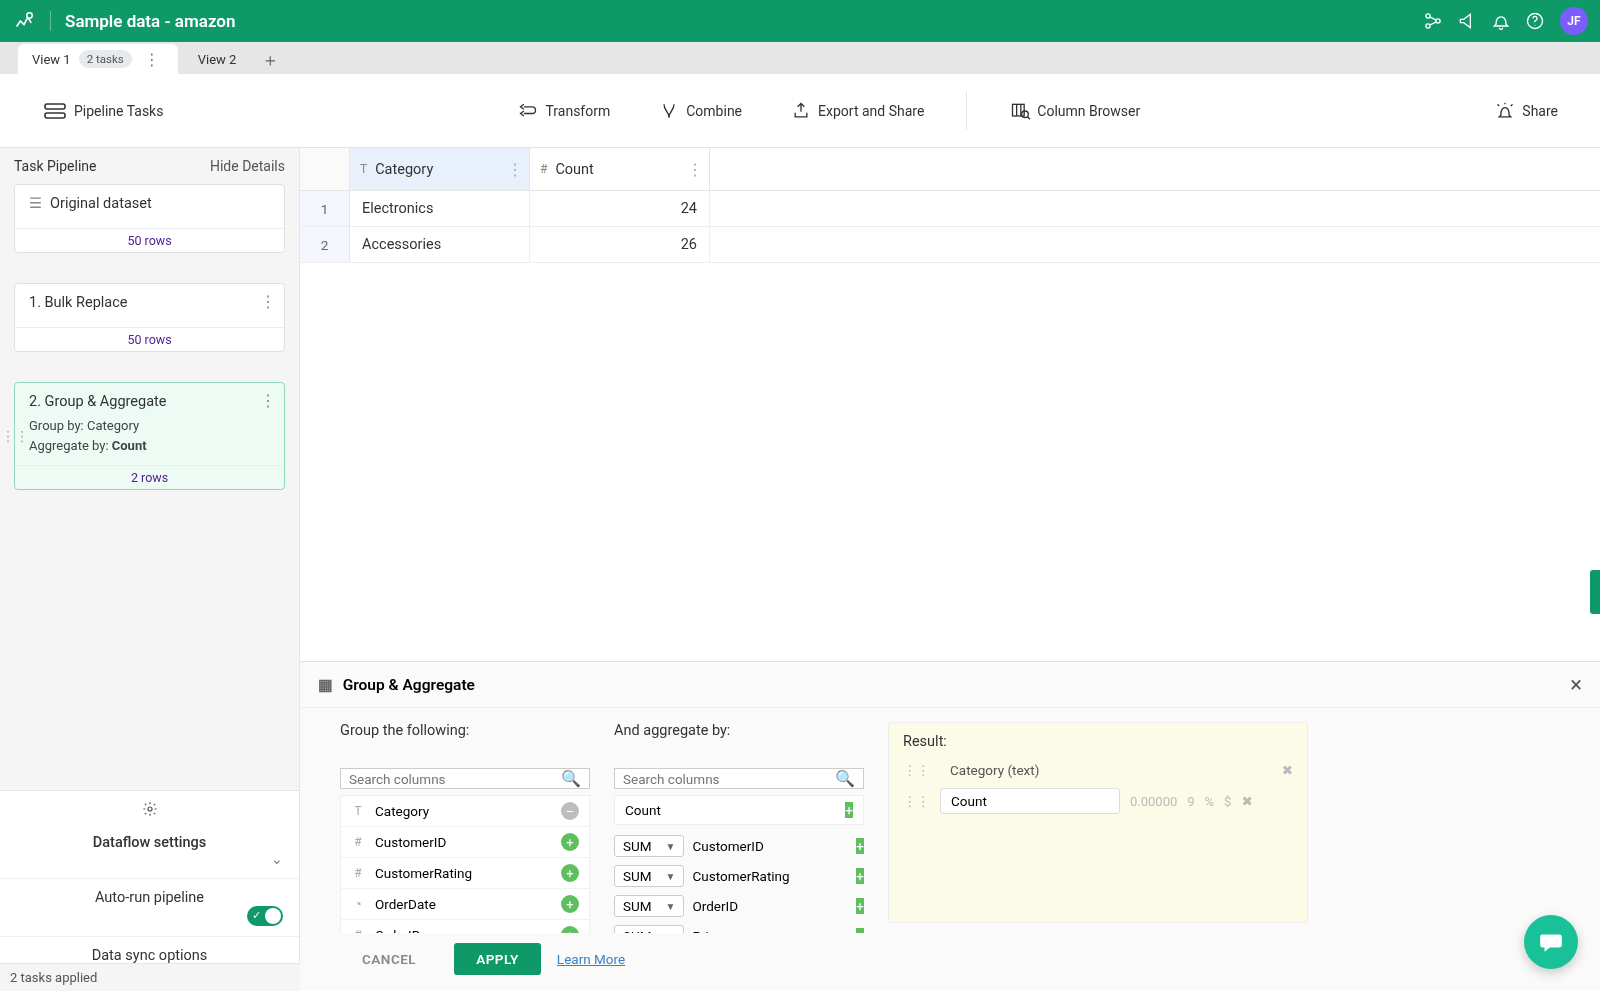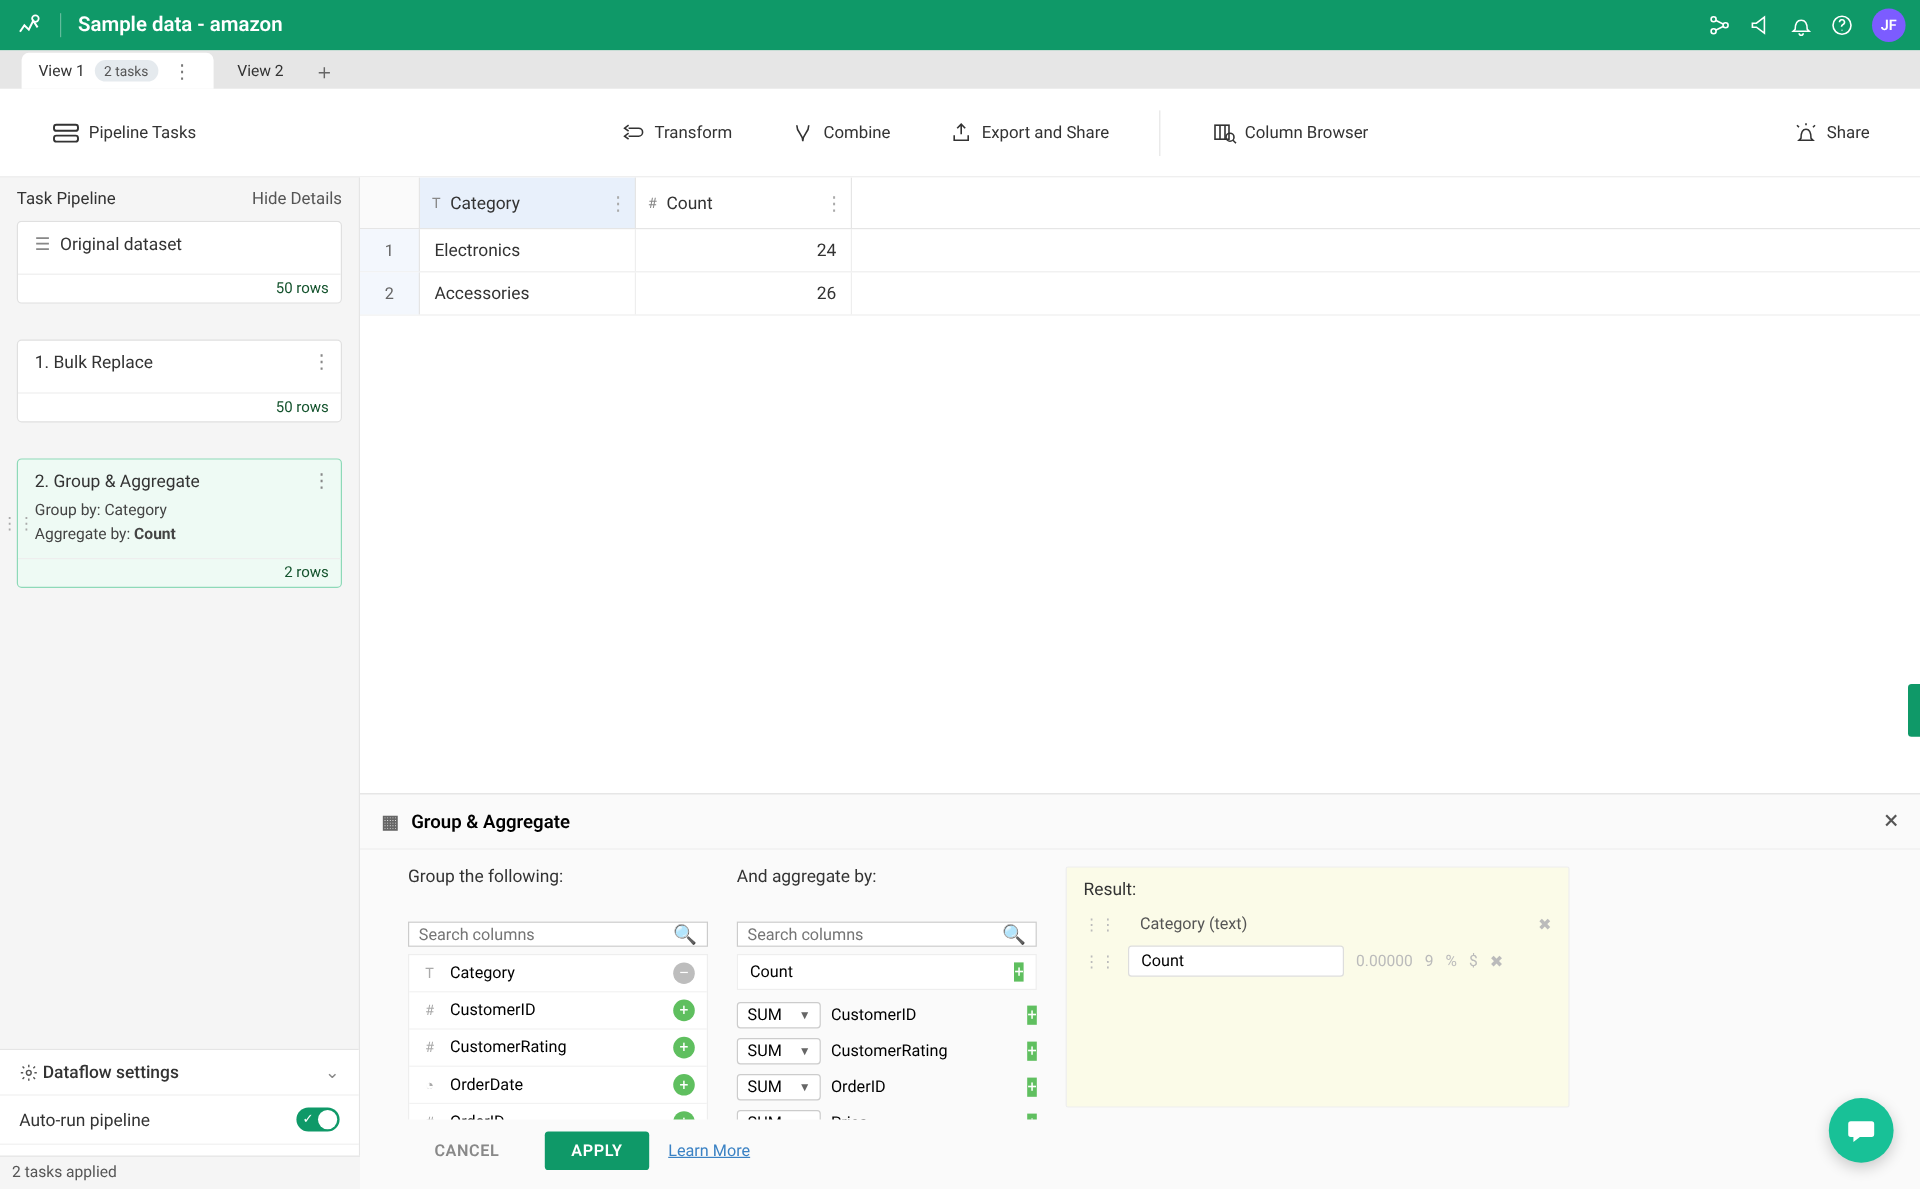--- a/index.html
+++ b/index.html
@@ -31,31 +31,31 @@
 .tb-item .tb-label { font-size: 14px; }
 .tb-sep { width:1px; height:38px; background:#e5e5e5; margin: 0 18px; }
 
 
 .sidebar { position: absolute; left: 0; top: 148px; width: 300px; bottom: 0; background: #f5f5f5; border-right: 1px solid #e5e5e5; display:flex; flex-direction:column; }
 .side-head { display:flex; align-items:center; justify-content:space-between; padding: 10px 14px; font-size: 14px; color:#333;gap:40px; }
 .side-head .hide { color:#555; cursor:pointer; }
 .pipeline { flex:1; padding: 0 14px 10px 14px; overflow-y:auto; position: relative; }
 .task-card { background:#fff; border:1px solid #e0e0e0; border-radius:4px; margin-bottom: 30px; position: relative; }
 .task-card .body { padding: 10px 14px; font-size: 13.5px; color:#333; }
-.task-card .rows { text-align:right; font-size:12.5px; color:#14532d; padding: 4px 10px; border-top: 1px solid #eee; }
+.task-card .rows { text-align:center; font-size:12.5px; color:#4c1d95; padding: 4px 10px; border-top: 1px solid #eee; }
 .task-card.active { background:#eefaf4; border-color:#8ed9b8; }
 .task-card .card-title { font-size: 14.5px; margin-bottom: 6px; display:flex; align-items:center; gap:8px;}
 .task-card .card-kebab { position:absolute; right:8px; top:8px; color:#888; font-size:16px; cursor:pointer;}
 .task-card .detail { font-size: 13px; color:#444; line-height:1.5; }
 .task-card .detail i { font-style: italic; color:#555; }
 .drag-handle { position:absolute; left:-14px; top:50%; transform:translateY(-50%); color:#aaa; font-size:14px;}
 
 
 .side-footer { border-top:1px solid #e5e5e5; background:#fff; }
-.side-footer .row { display:flex; align-items:center; padding: 10px 16px; font-size: 14.5px; color:#333; border-top:1px solid #f0f0f0;}
+.side-footer .row { display:flex; align-items:center; padding: 10px 16px; font-size: 14.5px; color:#333; border-top:1px solid #f0f0f0;flex-direction:column;}
 .side-footer .row:first-child { border-top:none; }
 .side-footer .gear-row { font-weight:500; }
 .chevron { margin-left:auto; color:#888; }
 .toggle { margin-left:auto; width:36px; height:20px; background:#0f9968; border-radius:10px; position:relative; }
 .toggle::after { content:''; position:absolute; right:2px; top:2px; width:16px; height:16px; background:#fff; border-radius:50%; }
 .toggle .check { position:absolute; left:5px; top:3px; color:#fff; font-size:11px; }
 
 
 .grid-area { position:absolute; left:300px; top:148px; right:0; bottom:0; background:#fff; }
 .grid-header { display:flex; border-bottom:1px solid #e5e5e5; background:#fff;}

